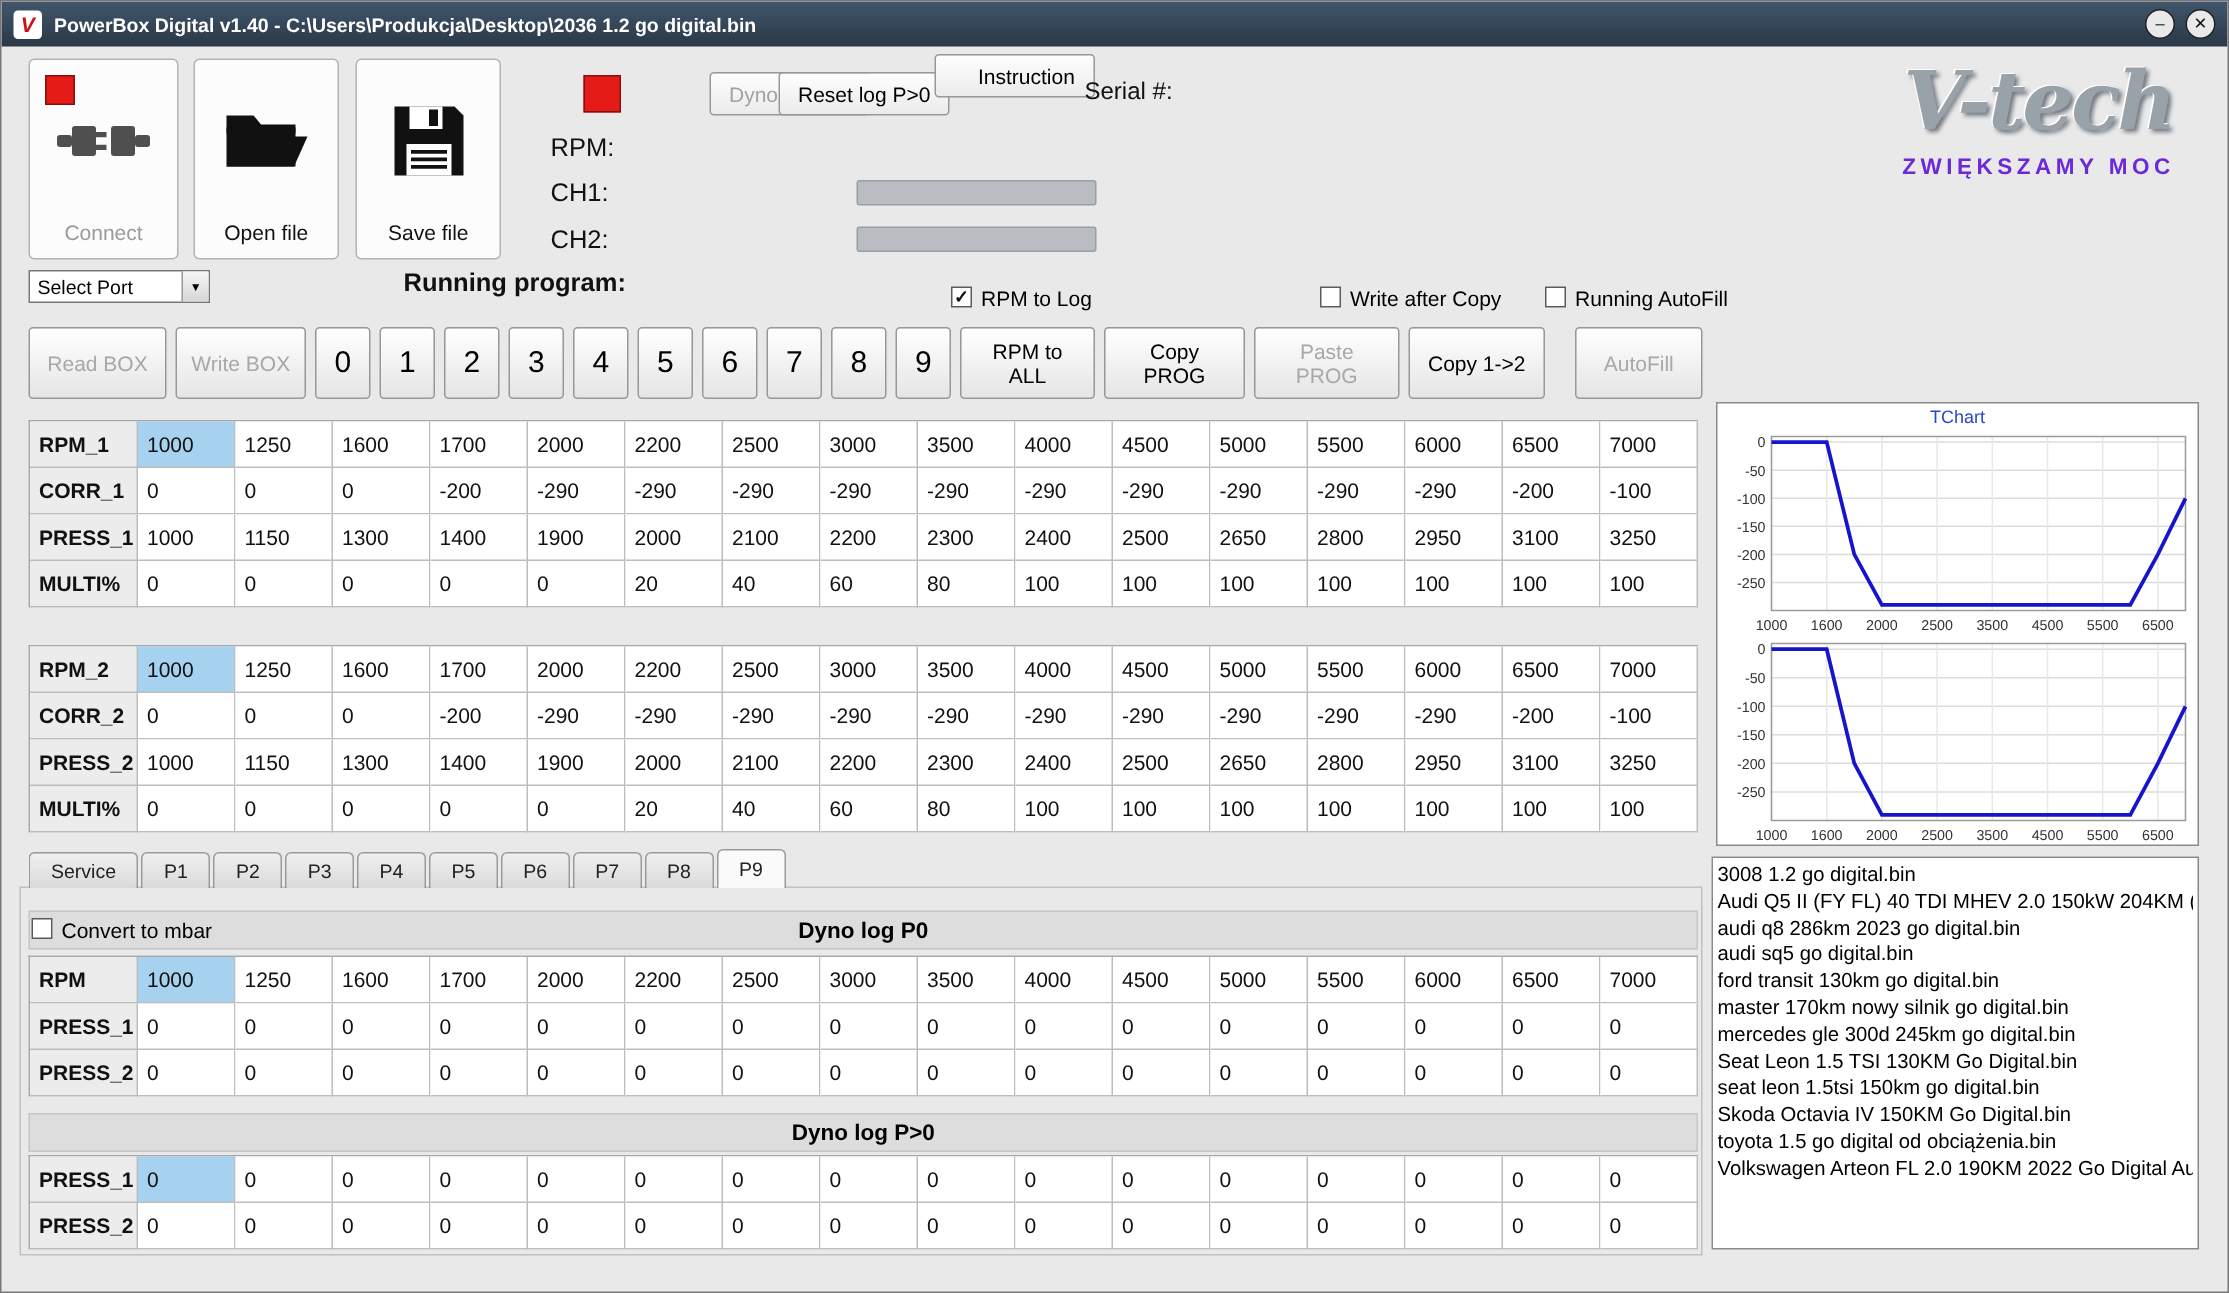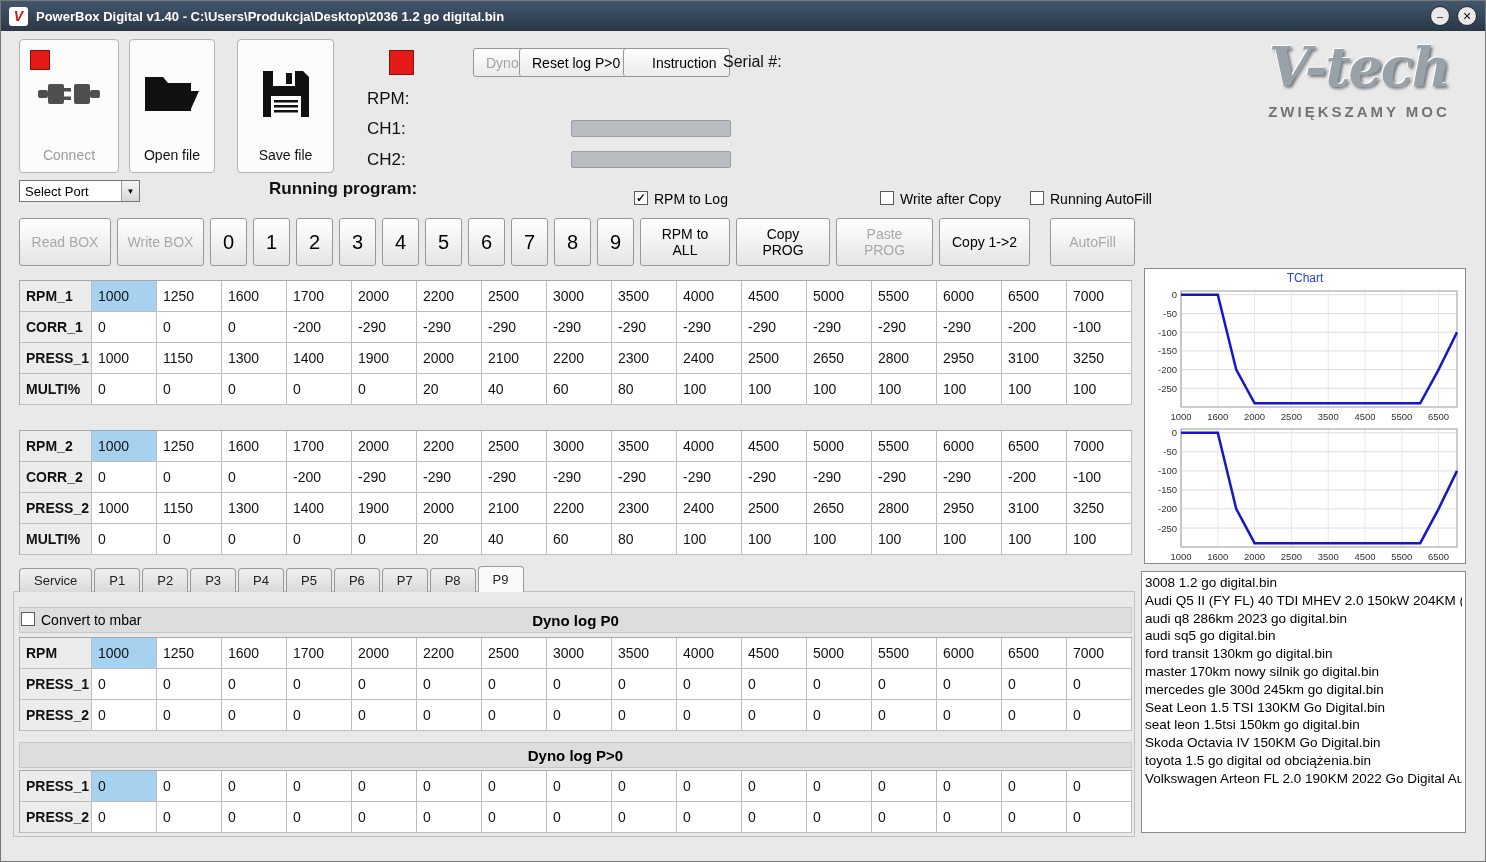--- a/index.html
+++ b/index.html
@@ -10,48 +10,48 @@
   
   #titlebar{position:absolute;left:0;top:0;width:100%;height:30px;background:linear-gradient(#41566c,#2a3847);display:flex;align-items:center;padding:0 8px;gap:8px;}
   .app-icon{width:19px;height:19px;background:#fff;border-radius:3px;color:#c81414;font-weight:bold;font-style:italic;display:flex;align-items:center;justify-content:center;font-size:14px;flex:0 0 auto;}
   .title-text{color:#fff;font-size:13px;font-weight:bold;white-space:nowrap;}
   .win-btns{margin-left:auto;display:flex;gap:7px;}
   .win-btn{width:20px;height:20px;border-radius:50%;background:#e9e9e9;border:1px solid #222;color:#111;display:flex;align-items:center;justify-content:center;font-size:11px;cursor:pointer;line-height:1;}
 
   
   .bigbtn{position:absolute;top:38px;height:134px;background:#fcfcfc;border:1px solid #b3b3b3;border-radius:4px;display:flex;flex-direction:column;align-items:center;justify-content:flex-end;padding-bottom:9px;font-size:14px;font-family:inherit;cursor:pointer;}
   #btn-connect{left:18px;width:100px;}
-  #btn-open{left:128px;width:86px;}
+  #btn-open{left:128px;width:97px;}
   #btn-save{left:236px;width:97px;}
   .bigbtn .iconwrap{flex:1;display:flex;align-items:center;justify-content:center;width:100%;}
   .biglabel{font-size:14px;color:#111;}
   .biglabel.dim{color:#9b9b9b;}
   #connect-red{position:absolute;left:10px;top:10px;width:20px;height:20px;background:#e41b17;border:1px solid #8a1010;}
 
   
   .red-ind{position:absolute;background:#e41b17;border:1px solid #8a1010;}
   #dyno-red{left:388px;top:49px;width:25px;height:25px;}
   .btn{position:absolute;background:linear-gradient(#fefefe,#ebebeb);border:1px solid #989898;border-radius:3px;font-size:14px;height:29px;padding:0 12px;font-family:inherit;cursor:pointer;}
   #btn-dyno{left:424px;top:47px;color:#a3a3a3;margin-left:48px;}
   #btn-reset{left:518px;top:47px;}
-  #btn-instr{left:622px;top:47px;padding-left:28px;}
+  #btn-instr{left:622px;top:35px;padding-left:28px;}
   .lab{position:absolute;font-size:17px;color:#111;}
   #serial-label{left:722px;top:52px;font-size:16px;}
   #rpm-label{left:366px;top:88px;}
   #ch1-label{left:366px;top:118px;}
   #ch2-label{left:366px;top:149px;}
   #running-label{left:268px;top:178px;font-weight:bold;}
   .pbar{position:absolute;width:160px;height:17px;background:#b9bdc1;border:1px solid #979ea5;border-radius:2px;}
   #ch1-bar{left:570px;top:119px;}
   #ch2-bar{left:570px;top:150px;}
 
   
   #logo{position:absolute;right:16px;top:34px;width:220px;text-align:center;}
   #logo .brand{font-family:"DejaVu Serif",serif;font-style:italic;font-weight:bold;font-size:54px;color:#99a1a9;letter-spacing:-2px;text-shadow:-1px -1px 0 #fff,2px 2px 3px rgba(50,60,70,.65);}
-  #logo .tagline{font-size:15px;font-weight:bold;letter-spacing:3px;color:#737373;margin-top:4px;}
+  #logo .tagline{font-size:15px;font-weight:bold;letter-spacing:3px;color:#6d28d9;margin-top:4px;}
 
   
   #select-port{position:absolute;left:18px;top:179px;width:121px;height:22px;background:#fff;border:1px solid #767676;display:flex;align-items:center;font-size:13px;padding-left:5px;cursor:pointer;}
   .dd-btn{margin-left:auto;width:18px;height:100%;background:linear-gradient(#f6f6f6,#d7d7d7);border-left:1px solid #999;font-size:8px;display:flex;align-items:center;justify-content:center;}
   .chk{position:absolute;display:flex;gap:6px;font-size:14px;cursor:pointer;}
   .box{width:14px;height:14px;background:#fff;border:1px solid #5a5a5a;display:flex;align-items:center;justify-content:center;font-size:12px;font-weight:bold;color:#111;flex:0 0 auto;}
   .box.checked::before{content:"✓";}
   #chk-rpm-log{left:633px;top:190px;}
   #chk-write-copy{left:879px;top:190px;}
   #chk-autofill{left:1029px;top:190px;}

